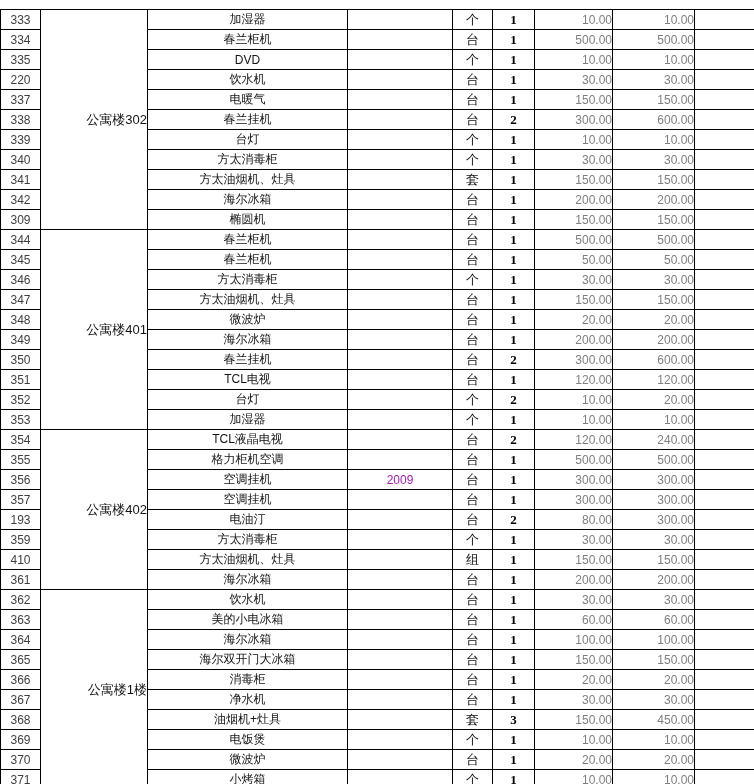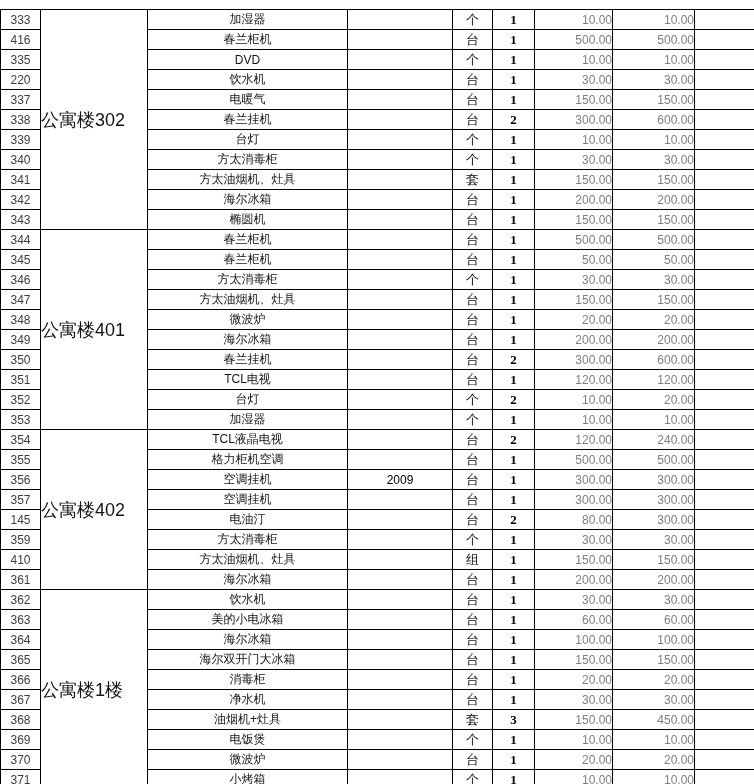--- a/index.html
+++ b/index.html
@@ -32,34 +32,34 @@
     vertical-align: middle;
     background: #ffffff;
   }
   td.c-num {
     font-size: 12px;
     color: #3f3f3f;
     text-align: center;
     font-family: "Liberation Sans", sans-serif;
   }
   td.c-loc {
-    font-size: 18px;
+    font-size: 13px;
     color: #141414;
-    text-align: left;
+    text-align: right;
     font-family: "Liberation Sans", sans-serif;
   }
   td.c-item {
     font-size: 12px;
     color: #141414;
     text-align: center;
     font-family: "Liberation Sans", sans-serif;
   }
   td.c-year {
     font-size: 12px;
-    color: #000000;
+    color: #a21caf;
     text-align: center;
     font-family: "Liberation Sans", sans-serif;
   }
   td.c-unit {
     font-size: 13px;
     color: #141414;
     text-align: center;
     font-family: "Liberation Sans", sans-serif;
   }
   td.c-qty {
@@ -106,21 +106,21 @@
           <td class="c-loc" rowspan="11">公寓楼302</td>
           <td class="c-item">加湿器</td>
           <td class="c-year"></td>
           <td class="c-unit">个</td>
           <td class="c-qty">1</td>
           <td class="c-price">10.00</td>
           <td class="c-price">10.00</td>
           <td class="c-blank"></td>
         </tr>
         <tr>
-          <td class="c-num">416</td>
+          <td class="c-num">334</td>
           <td class="c-item">春兰柜机</td>
           <td class="c-year"></td>
           <td class="c-unit">台</td>
           <td class="c-qty">1</td>
           <td class="c-price">500.00</td>
           <td class="c-price">500.00</td>
           <td class="c-blank"></td>
         </tr>
         <tr>
           <td class="c-num">335</td>
@@ -196,21 +196,21 @@
           <td class="c-num">342</td>
           <td class="c-item">海尔冰箱</td>
           <td class="c-year"></td>
           <td class="c-unit">台</td>
           <td class="c-qty">1</td>
           <td class="c-price">200.00</td>
           <td class="c-price">200.00</td>
           <td class="c-blank"></td>
         </tr>
         <tr>
-          <td class="c-num">343</td>
+          <td class="c-num">309</td>
           <td class="c-item">椭圆机</td>
           <td class="c-year"></td>
           <td class="c-unit">台</td>
           <td class="c-qty">1</td>
           <td class="c-price">150.00</td>
           <td class="c-price">150.00</td>
           <td class="c-blank"></td>
         </tr>
         <tr>
           <td class="c-num">344</td>
@@ -348,21 +348,21 @@
           <td class="c-num">357</td>
           <td class="c-item">空调挂机</td>
           <td class="c-year"></td>
           <td class="c-unit">台</td>
           <td class="c-qty">1</td>
           <td class="c-price">300.00</td>
           <td class="c-price">300.00</td>
           <td class="c-blank"></td>
         </tr>
         <tr>
-          <td class="c-num">145</td>
+          <td class="c-num">193</td>
           <td class="c-item">电油汀</td>
           <td class="c-year"></td>
           <td class="c-unit">台</td>
           <td class="c-qty">2</td>
           <td class="c-price">80.00</td>
           <td class="c-price">300.00</td>
           <td class="c-blank"></td>
         </tr>
         <tr>
           <td class="c-num">359</td>

